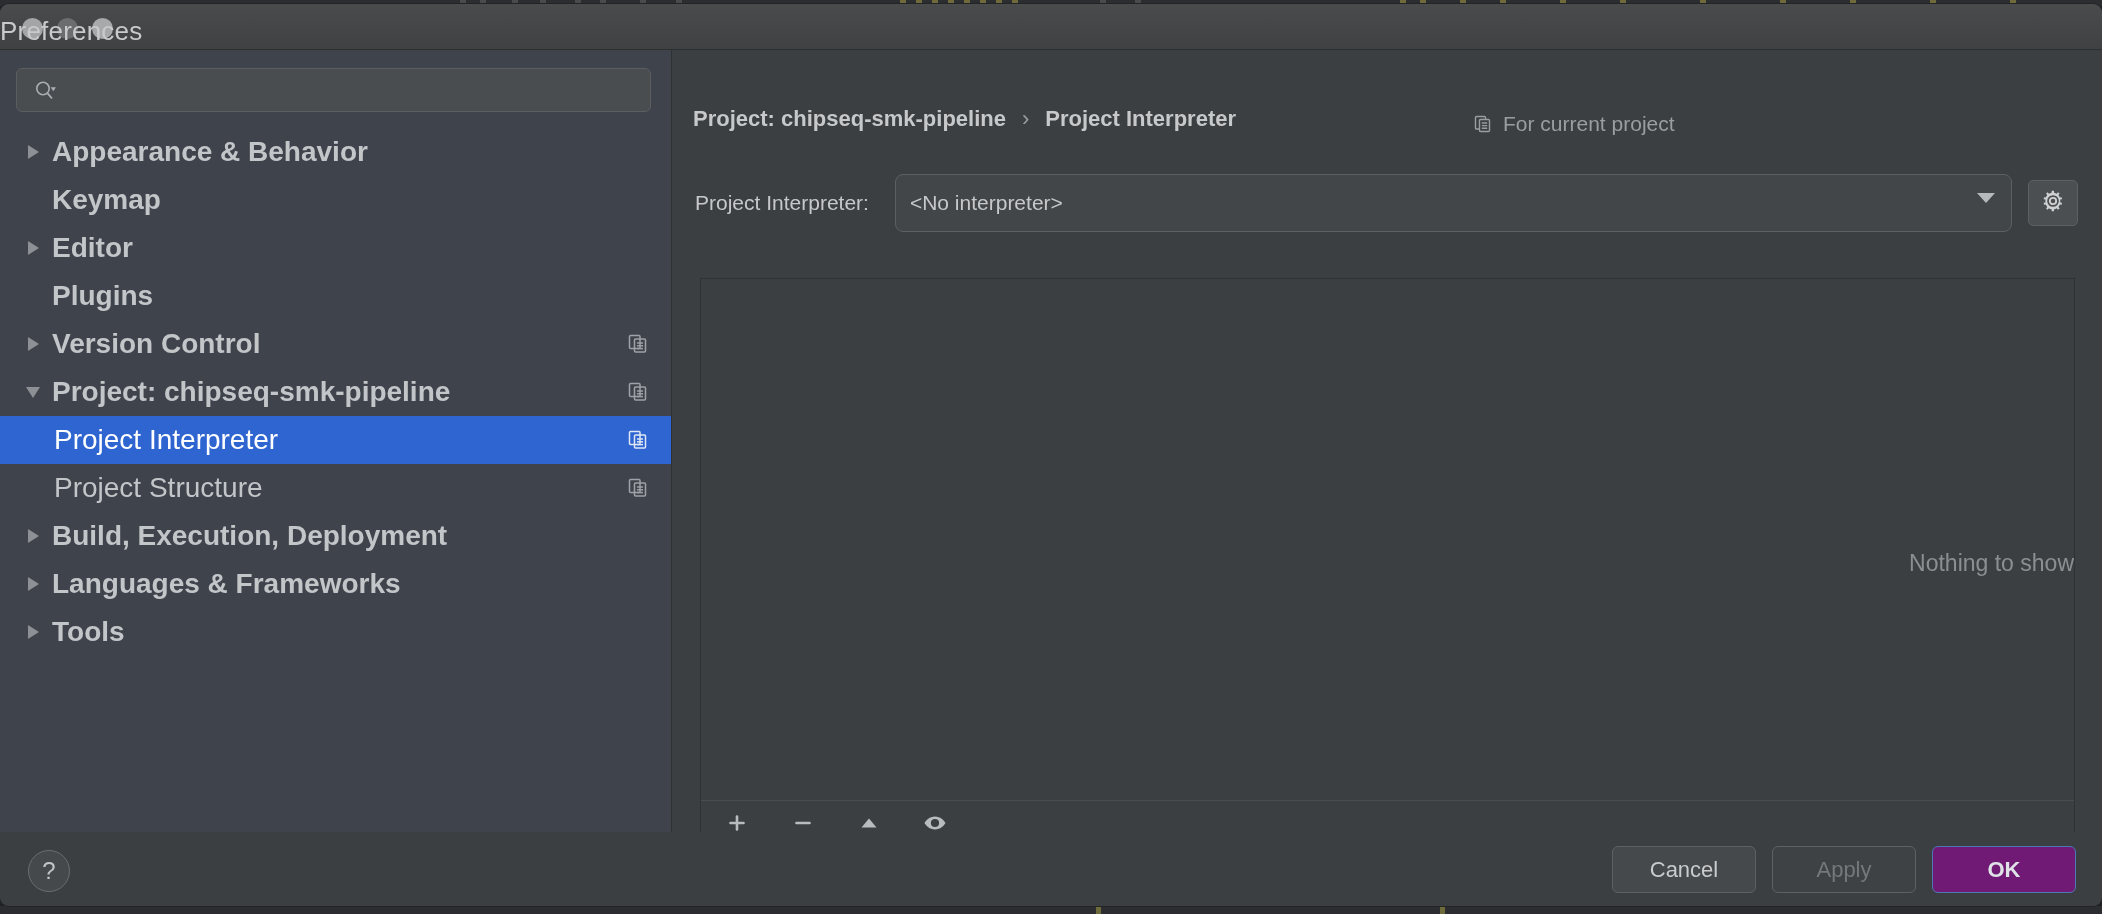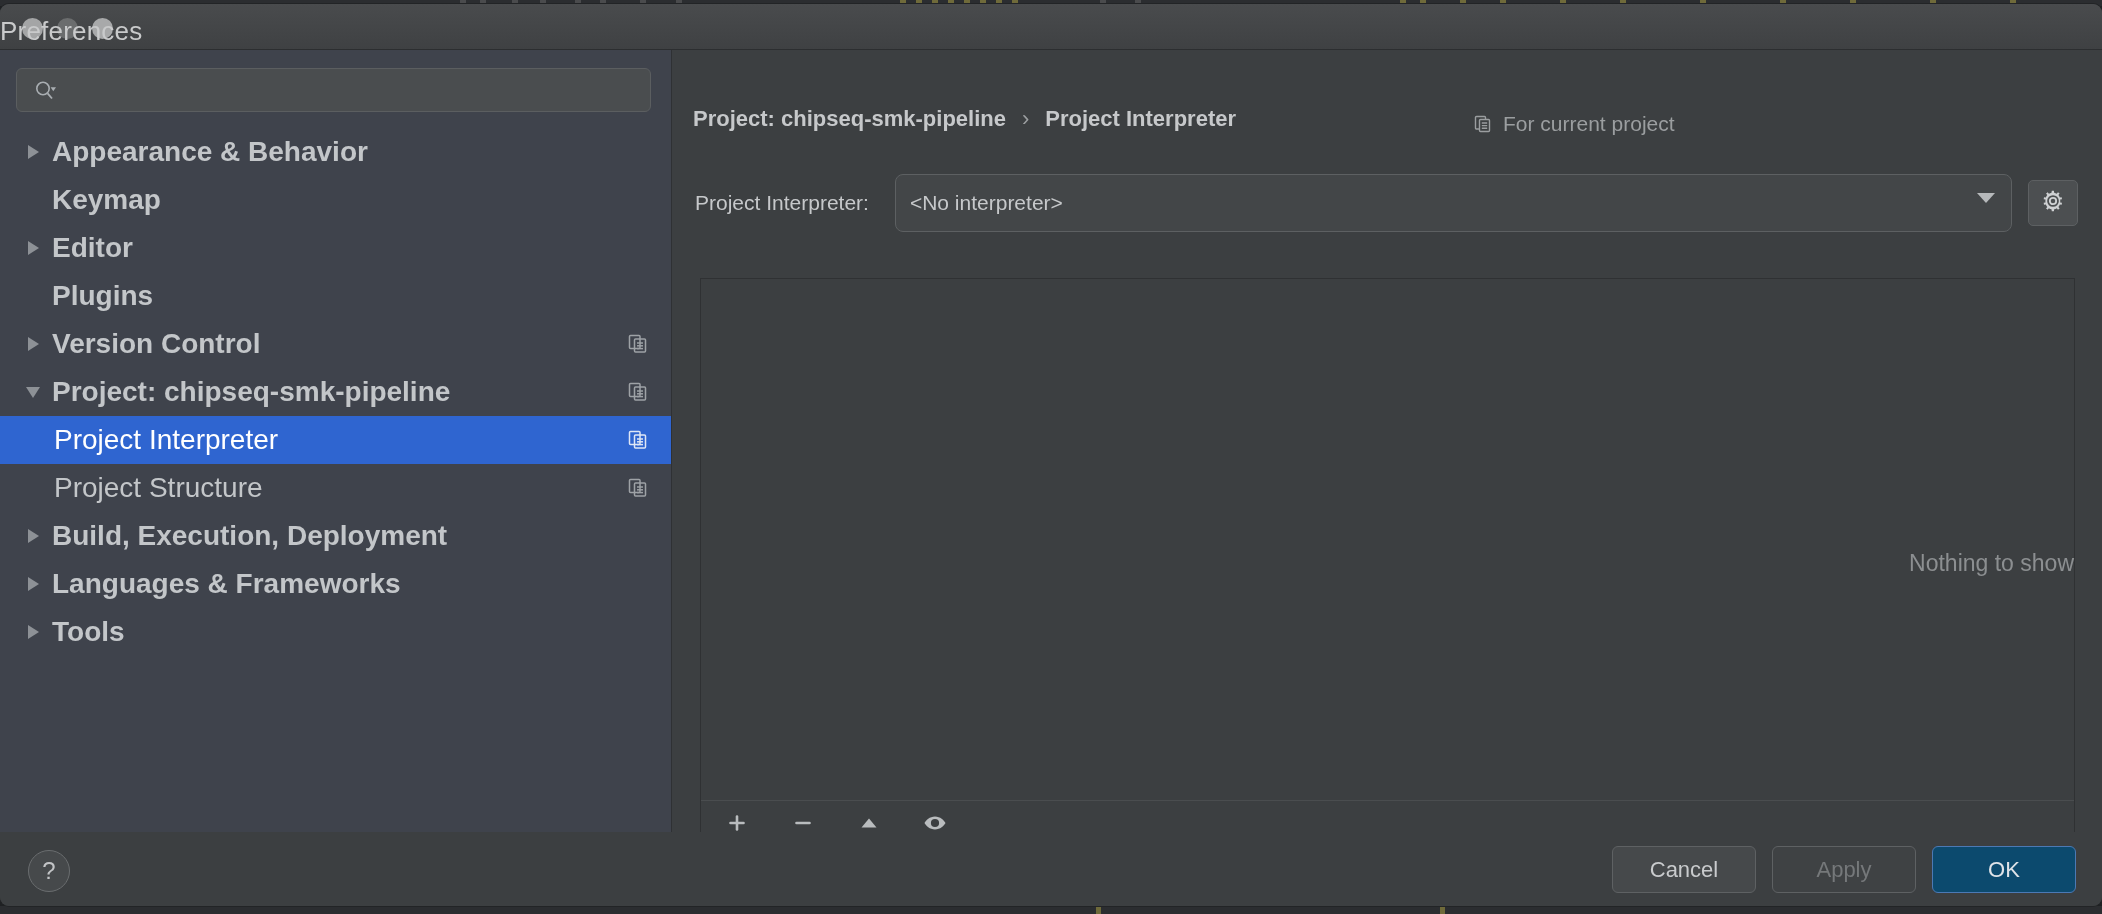--- a/index.html
+++ b/index.html
@@ -189,21 +189,21 @@
     font-size: 24px; color: #c2c4c6;
   }
   .btns { position: absolute; right: 26px; top: 14px; display: flex; gap: 16px; }
   .btn {
     height: 47px; min-width: 144px; padding: 0 26px;
     border-radius: 6px; font-size: 22px;
     display: flex; align-items: center; justify-content: center;
     border: 1px solid #5e6163; background: #46494b; color: #c9cbcd;
   }
   .btn.disabled { color: #75787a; background: #3f4244; }
-  .btn.primary { background: #0c4a6e; border-color: #4c79b4; color: #dfe3e8; }
+  .btn.primary { background: #701a75; border-color: #4c79b4; color: #dfe3e8; font-weight: bold; }
 </style>
 </head>
 <body>
 
 <div id="root">
 
   <div class="bg-strip">
     <div class="tick pale" style="left:460px"></div>
     <div class="tick pale" style="left:480px"></div>
     <div class="tick pale" style="left:512px"></div>

